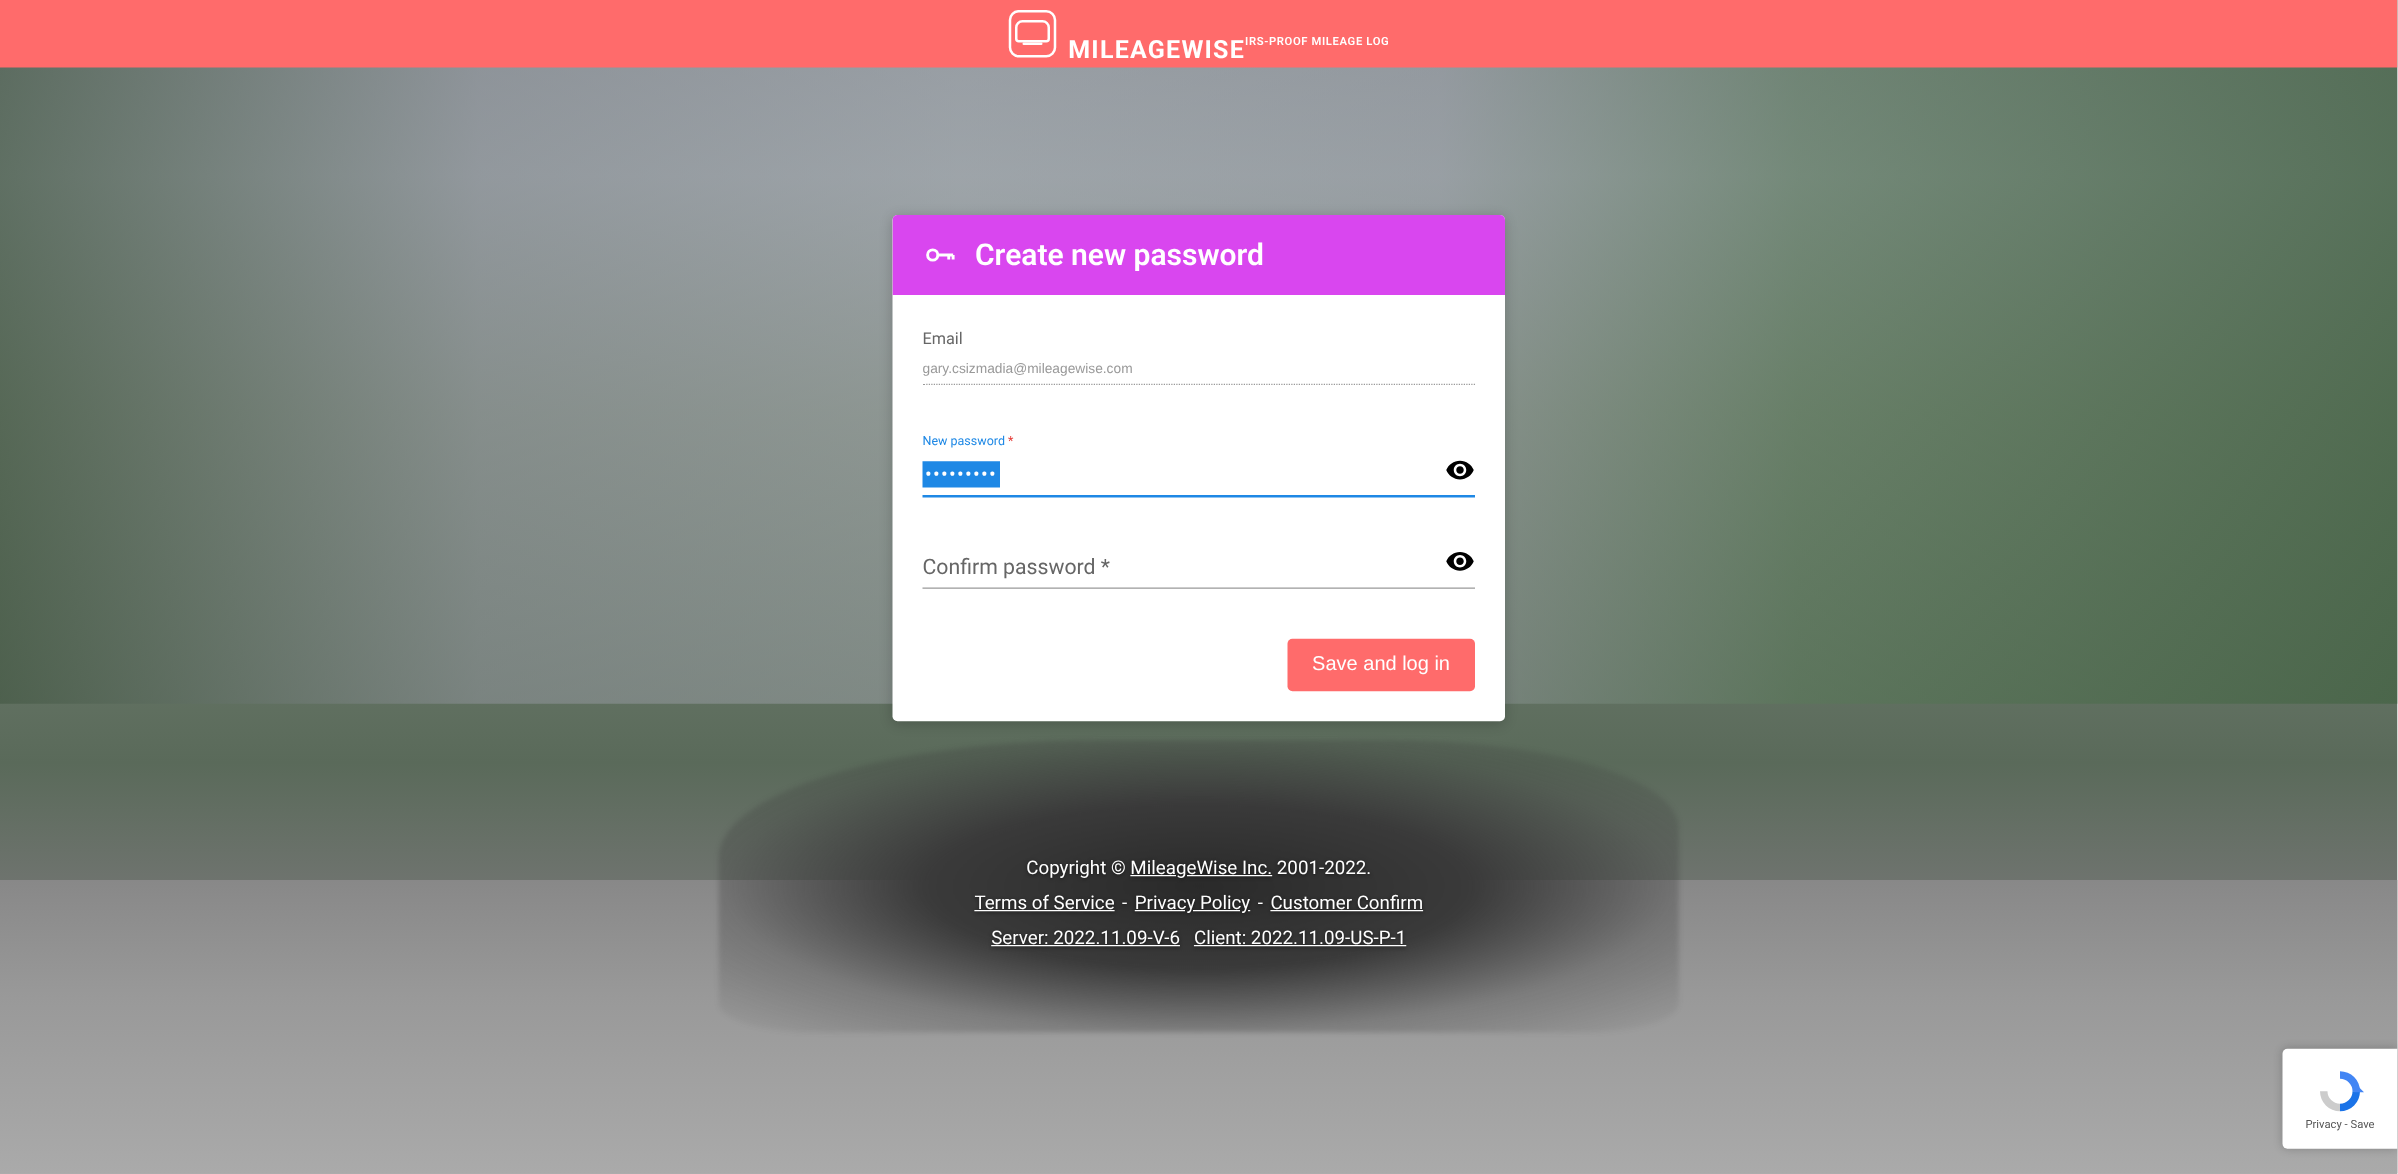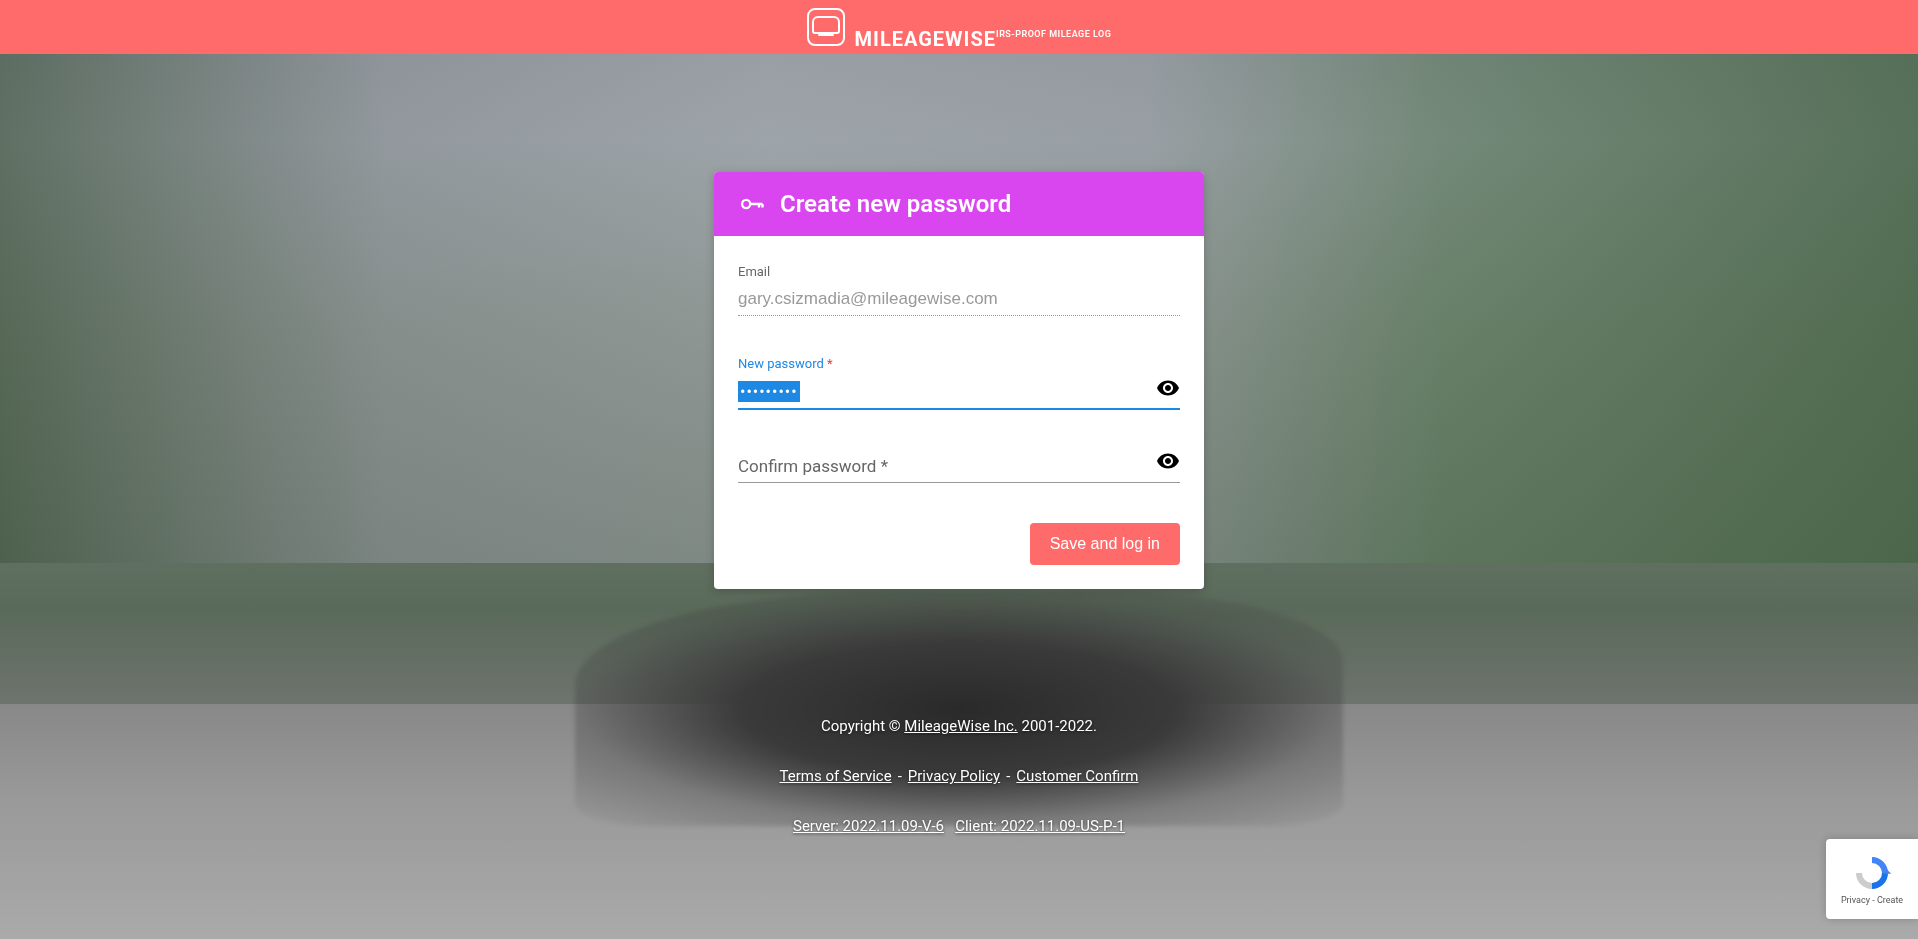--- a/index.html
+++ b/index.html
@@ -185,36 +185,36 @@
     
     .form-label {
       font-size: 13px;
       color: #666;
       display: block;
       margin-bottom: 4px;
     }
     
     .form-label-focused {
       color: #1e88e5;
-      font-size: 13px;
+      font-size: 10px;
       display: block;
       margin-bottom: 4px;
       margin-top: 17px;
     }
     
     .required-star {
       color: #e53935;
     }
     
     .form-input {
       width: 100%;
       border: none;
       border-bottom: 1px dotted #999;
       padding: 6px 0;
-      font-size: 17px;
+      font-size: 11px;
       color: #999;
       outline: none;
       background: transparent;
     }
     
     .form-input-focused {
       width: 100%;
       border: none;
       border-bottom: 2px solid #1e88e5;
       padding: 6px 40px 6px 0;
@@ -281,21 +281,20 @@
       text-align: center;
       color: #fff;
       z-index: 10;
       font-size: 15px;
       text-shadow: 0 1px 3px rgba(0,0,0,0.6);
       width: 100%;
     }
     
     .footer-line {
       margin-bottom: 10px;
-      margin-top: 32px;
     }
     
     .footer a {
       color: #fff;
       text-decoration: underline;
     }
     
     .footer-sep {
       margin: 0 6px;
     }
@@ -417,15 +416,15 @@
 </div>
 
 <div class="recaptcha">
   <svg class="recaptcha-logo" viewBox="0 0 100 100">
     <path d="M 50 10 A 40 40 0 0 1 90 50 L 75 50 A 25 25 0 0 0 50 25 Z" fill="#4285f4"></path>
     <path d="M 90 50 A 40 40 0 0 1 50 90 L 50 75 A 25 25 0 0 0 75 50 Z" fill="#1a73e8"></path>
     <path d="M 50 90 A 40 40 0 0 1 10 50 L 25 50 A 25 25 0 0 0 50 75 Z" fill="#ccc"></path>
     <polygon points="88,42 98,52 78,52" fill="#4285f4"></polygon>
   </svg>
   <div class="recaptcha-text">
-    <a href="#">Privacy</a> - <a href="#">Create</a>
+    <a href="#">Privacy</a> - <a href="#">Save</a>
   </div>
 </div>
 
 </body></html>

